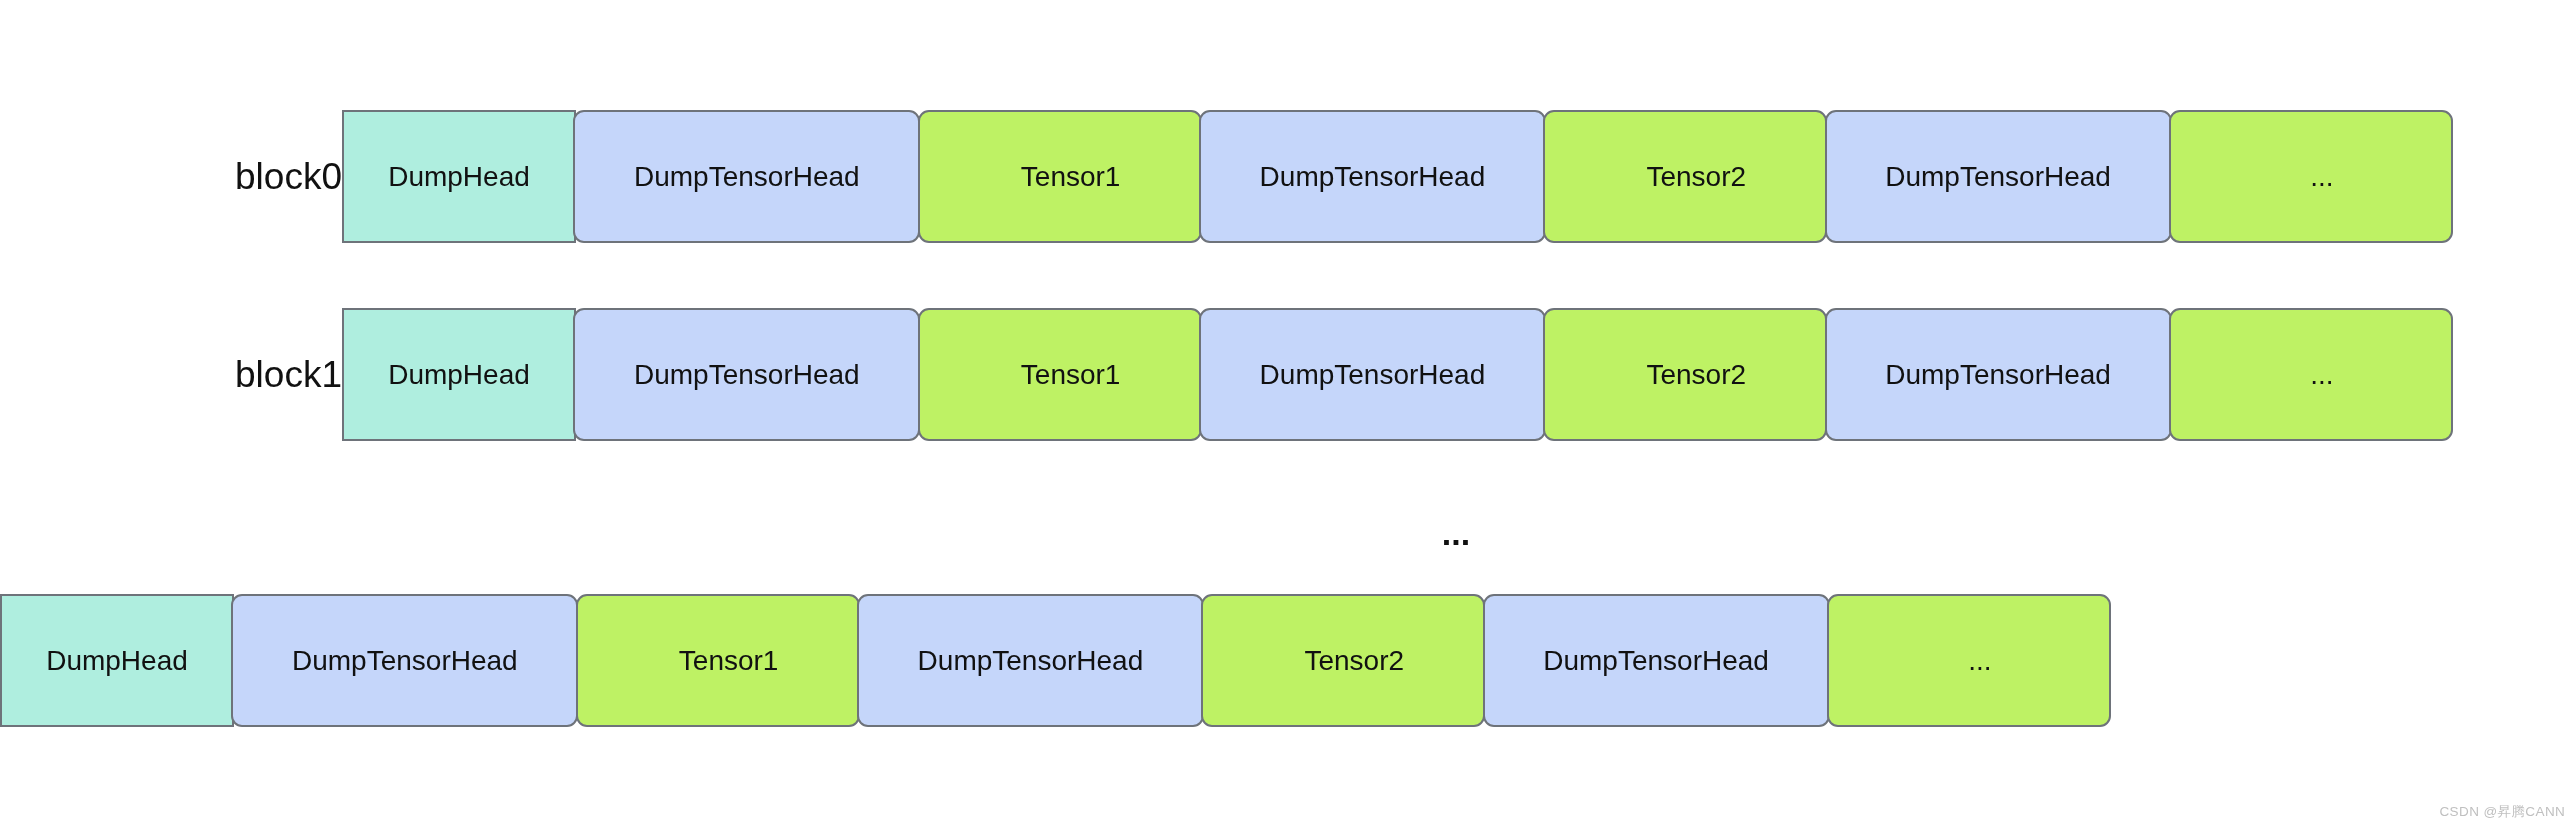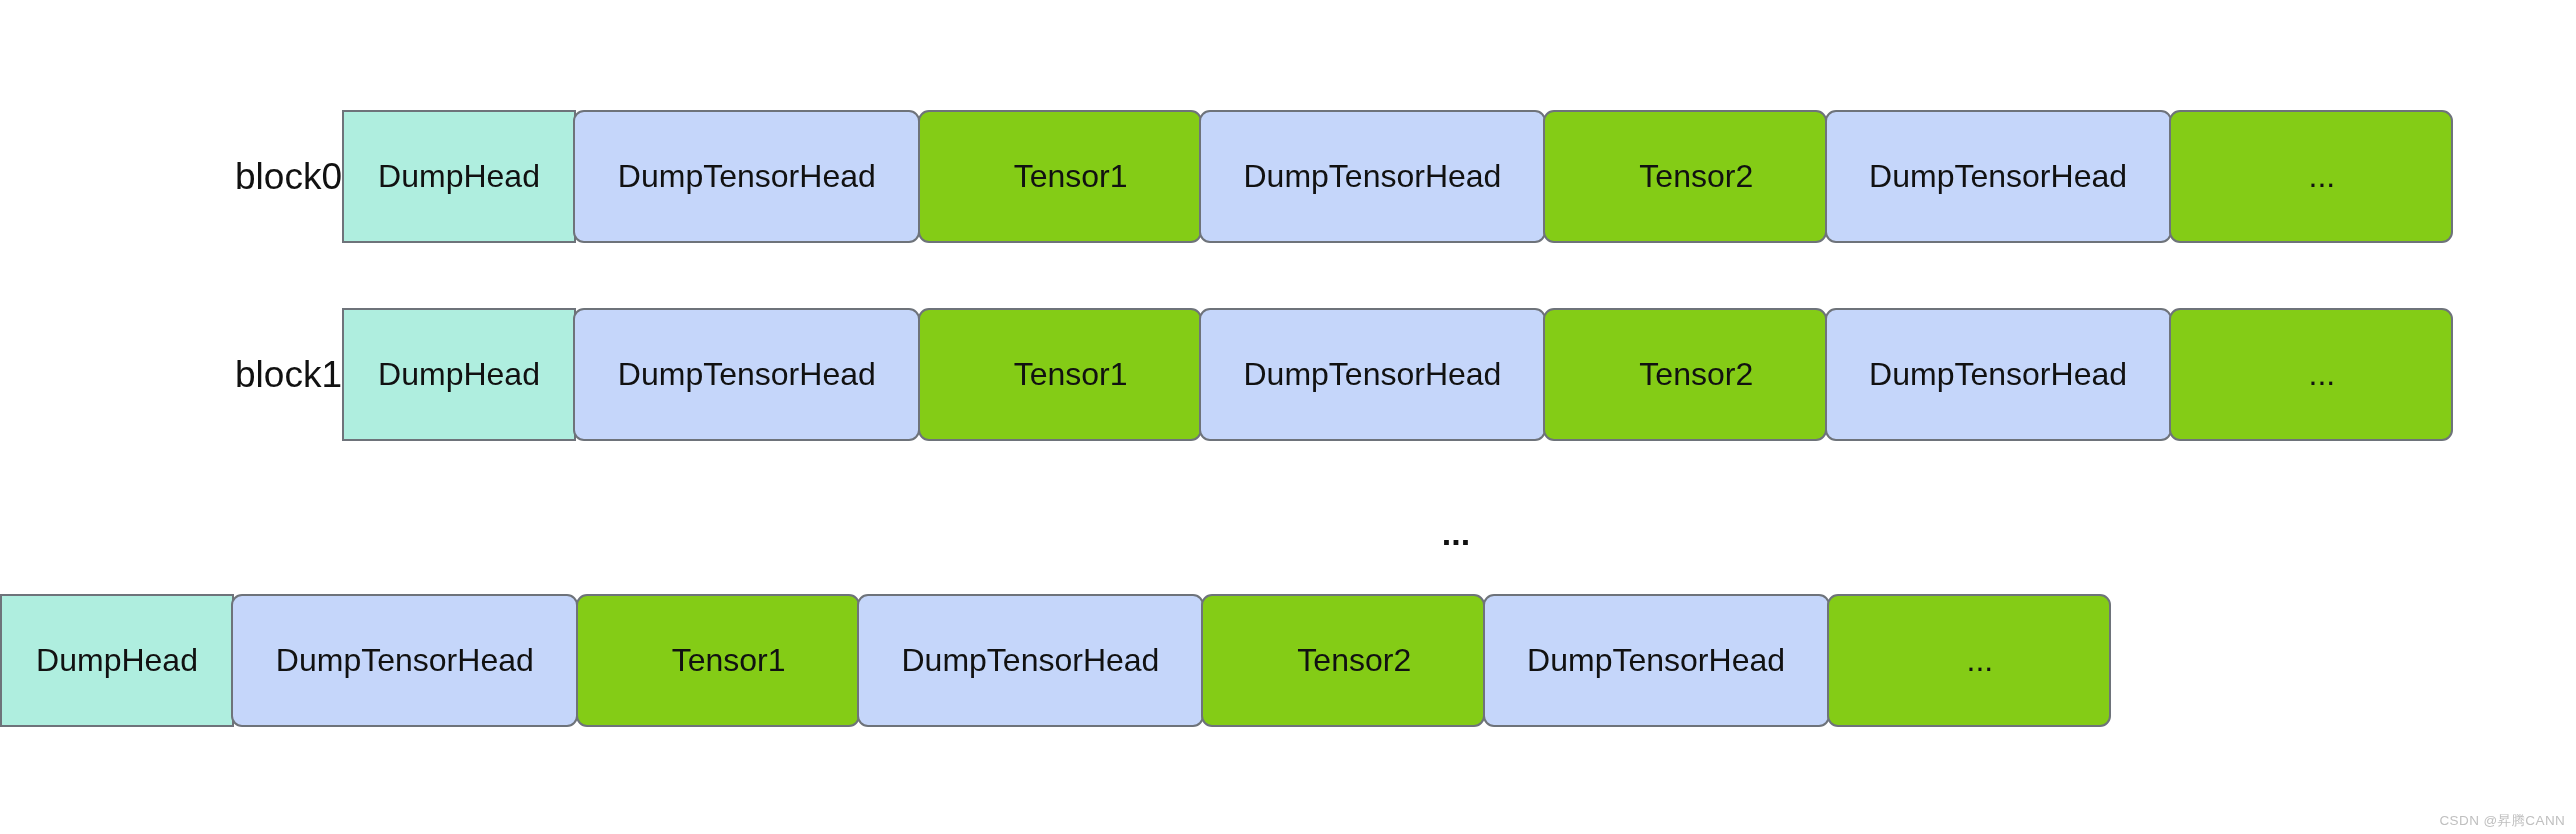--- a/index.html
+++ b/index.html
@@ -26,45 +26,45 @@
     font-size:37px;
     color:#111111;
   }
   .cells{display:flex;align-items:stretch;}
   .cell{
     display:flex;
     align-items:center;
     justify-content:center;
     box-sizing:border-box;
     border:2.7px solid #6E737A;
-    font-size:32px;
+    font-size:28px;
     color:#111111;
     white-space:nowrap;
   }
   .cell + .cell{margin-left:-2.7px;border-radius:11px;}
   .cell.head  {background:#AFEEDF;width:234px;}
   .cell.thead {background:#C5D6FA;width:347px;}
-  .cell.tensor{background:#84cc16;width:284px;padding-left:22px;}
+  .cell.tensor{background:#bef264;width:284px;padding-left:22px;}
   .row-0{top:110px;}
   .row-1{top:308px;}
   .row-2{top:594px;}
   .mid-ellipsis{
     position:absolute;
     top:514px;
     left:1384px;
     width:144px;
     text-align:center;
     font-size:34px;
     font-weight:600;
     color:#111111;
   }
   .watermark{
     position:absolute;
     right:10.8px;
-    bottom:4px;
+    bottom:13px;
     font-size:13.5px;
     color:#C0C0C0;
     letter-spacing:0.4px;
   }
 </style>
 </head>
 <body>
 
 <div class="canvas">
 

